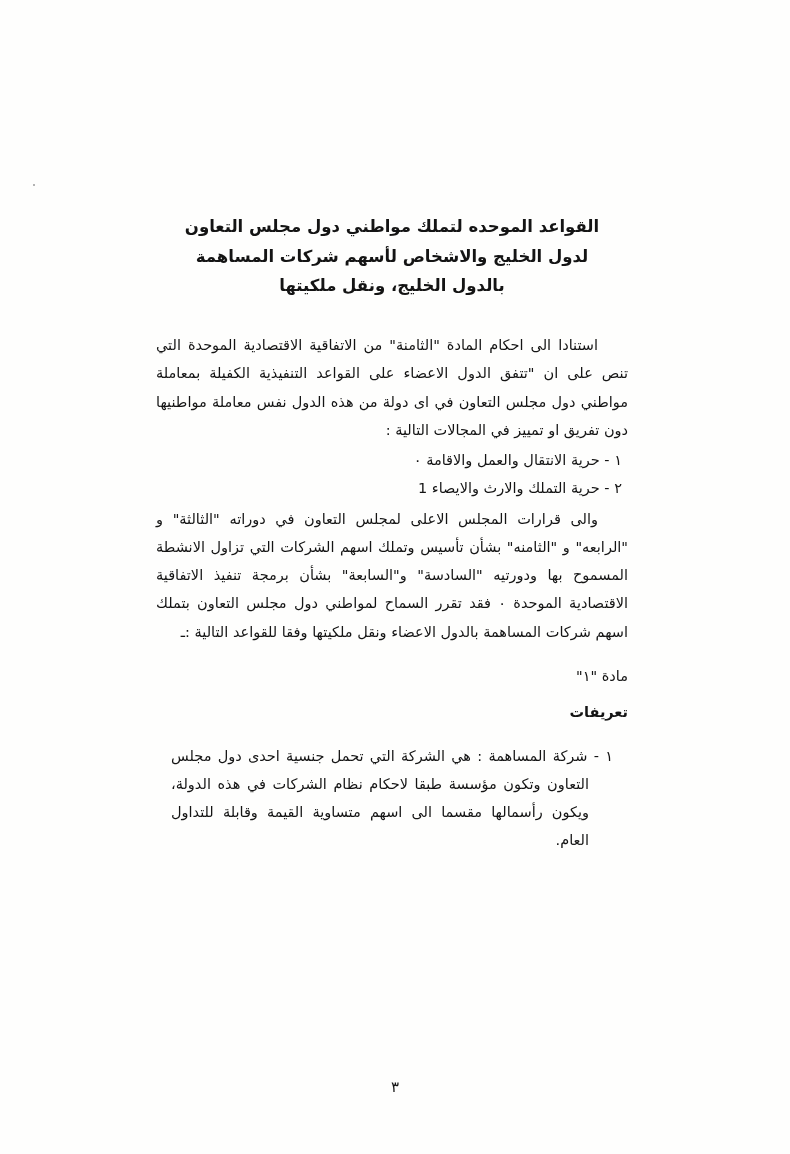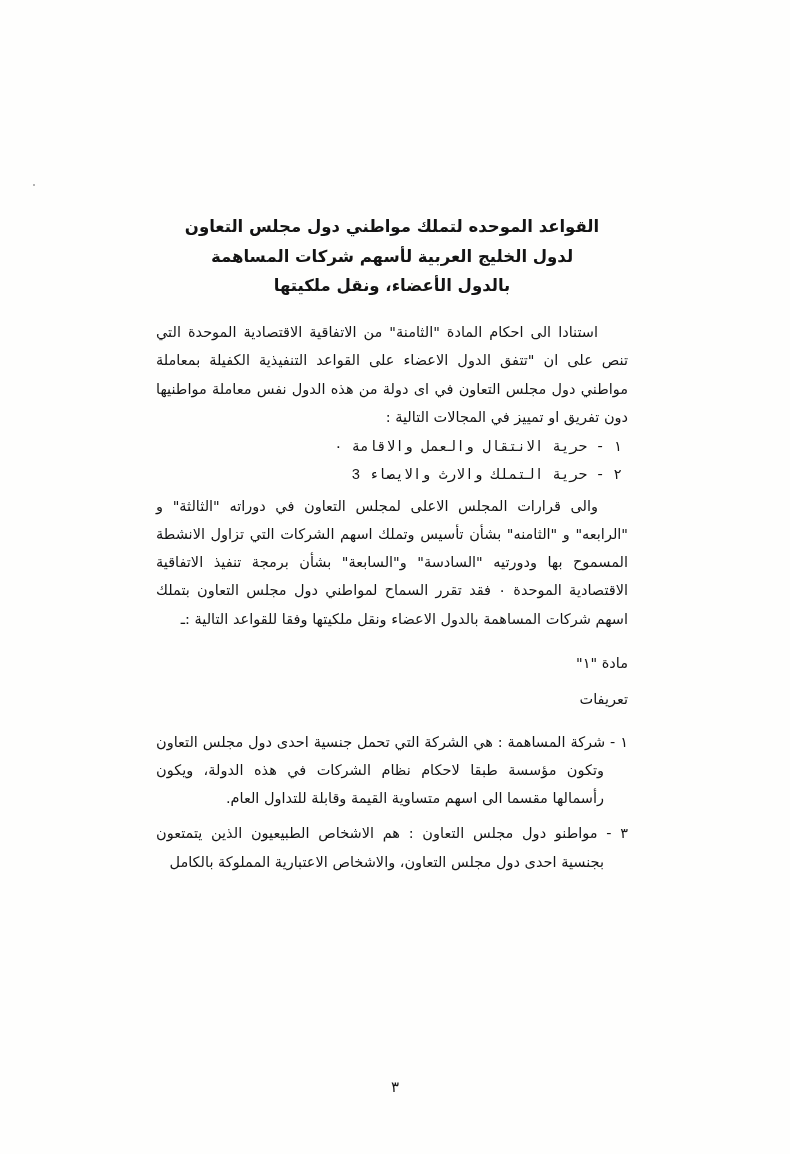--- a/index.html
+++ b/index.html
@@ -27,52 +27,52 @@
     width: 2px;
     height: 2px;
     background: #9a9a9a;
     border-radius: 50%;
   }
   .title-block {
     text-align: center;
     font-weight: bold;
     font-size: 16.5px;
     line-height: 1.8;
-    margin-bottom: 17px;
+    margin-bottom: 30px;
     letter-spacing: 0.2px;
   }
   .body-text {
     font-size: 14.5px;
     line-height: 1.95;
   }
   p.para {
     margin: 0;
     text-indent: 30px;
     text-align: justify;
   }
   ul.freedoms {
     list-style: none;
     margin: 2px 0;
     padding: 0 6px 0 0;
   }
   ul.freedoms li {
     line-height: 1.95;
-    font-family: Liberation Mono, monospace;
   }
   .article-heading {
     margin-top: 16px;
     line-height: 1.95;
   }
   .defs-heading {
     margin: 8px 0 14px 0;
     line-height: 1.95;
+    font-weight: bold;
   }
   ol.defs {
     list-style: none;
-    margin: 0;
+    margin: 15px;
     padding: 0;
   }
   ol.defs li {
     padding-right: 24px;
     text-indent: -24px;
     margin-bottom: 7px;
     text-align: justify;
     line-height: 1.95;
   }
   .page-number {
@@ -87,41 +87,40 @@
 </style>
 </head>
 <body>
 
 <div class="page">
 
   <div class="speck"></div>
 
   <div class="title-block">
     <div>القواعد الموحده لتملك مواطني دول مجلس التعاون</div>
-    <div>لدول الخليج العربية لأسهم شركات المساهمة</div>
-    <div>بالدول الأعضاء، ونقل ملكيتها</div>
+    <div>لدول الخليج والاشخاص لأسهم شركات المساهمة</div>
+    <div>بالدول الخليج، ونقل ملكيتها</div>
   </div>
 
   <div class="body-text">
 
     <p class="para">استنادا الى احكام المادة "الثامنة" من الاتفاقية الاقتصادية الموحدة التي تنص على ان "تتفق الدول الاعضاء على القواعد التنفيذية الكفيلة بمعاملة مواطني دول مجلس التعاون في اى دولة من هذه الدول نفس معاملة مواطنيها دون تفريق او تمييز في المجالات التالية :</p>
 
     <ul class="freedoms">
       <li>١ - حرية الانتقال والعمل والاقامة ٠</li>
-      <li>٢ - حرية التملك والارث والايصاء 3</li>
+      <li>٢ - حرية التملك والارث والايصاء 1</li>
     </ul>
 
     <p class="para">والى قرارات المجلس الاعلى لمجلس التعاون في دوراته "الثالثة" و "الرابعه" و "الثامنه" بشأن تأسيس وتملك اسهم الشركات التي تزاول الانشطة المسموح بها ودورتيه "السادسة" و"السابعة" بشأن برمجة تنفيذ الاتفاقية الاقتصادية الموحدة ٠ فقد تقرر السماح لمواطني دول مجلس التعاون بتملك اسهم شركات المساهمة بالدول الاعضاء ونقل ملكيتها وفقا للقواعد التالية :ـ</p>
 
     <div class="article-heading">مادة "١"</div>
 
     <div class="defs-heading">تعريفات</div>
 
     <ol class="defs">
       <li>١ - شركة المساهمة : هي الشركة التي تحمل جنسية احدى دول مجلس التعاون وتكون مؤسسة طبقا لاحكام نظام الشركات في هذه الدولة، ويكون رأسمالها مقسما الى اسهم متساوية القيمة وقابلة للتداول العام.</li>
-      <li>٣ - مواطنو دول مجلس التعاون : هم الاشخاص الطبيعيون الذين يتمتعون بجنسية احدى دول مجلس التعاون، والاشخاص الاعتبارية المملوكة بالكامل</li>
     </ol>
 
   </div>
 
   <div class="page-number">٣</div>
 
 </div>
 
 </body></html>

